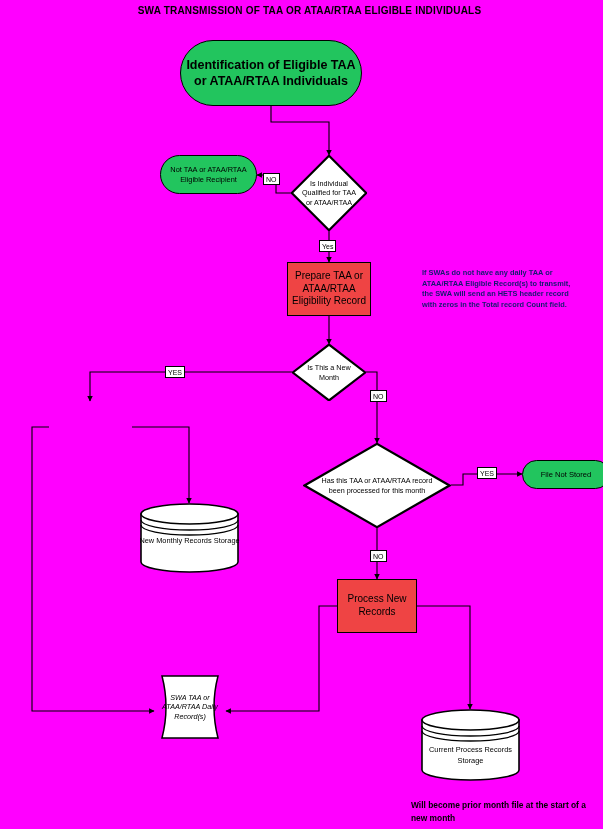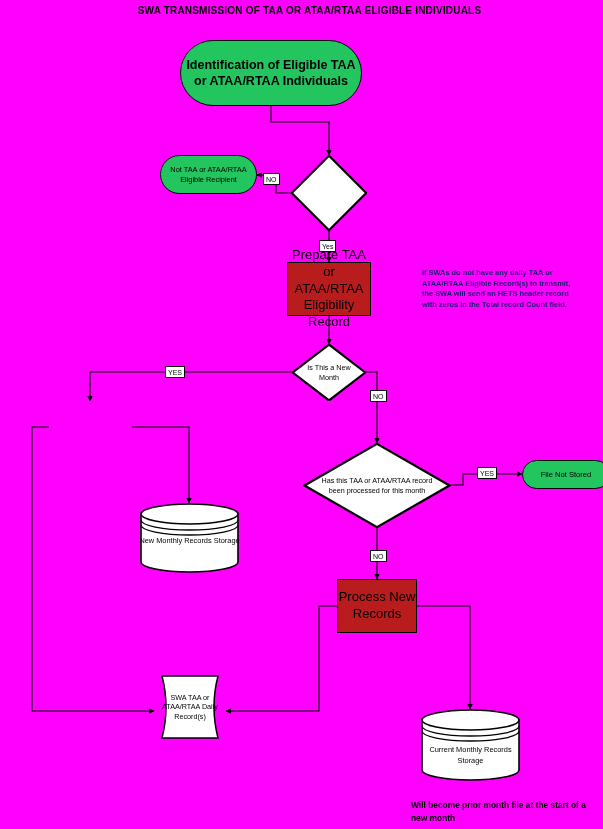--- a/index.html
+++ b/index.html
@@ -65,23 +65,23 @@
     font-size: 12.5px;
     font-weight: bold;
     border-width: 1.8px;
   }
   .terminator.small {
     font-size: 7.4px;
   }
 
   
   .process {
-    background: #b91c1c;
+    background: #ef4444;
     border: 1.5px solid #000000;
-    font-size: 13px;
+    font-size: 10px;
   }
 
   
   .decision {
     background: transparent;
     border: none;
   }
   .decision .dia-shape {
     position: absolute;
     left: 0; top: 0;
@@ -146,20 +146,21 @@
     width: 100%;
     height: 100%;
     display: flex;
     align-items: center;
     justify-content: center;
     text-align: center;
     font-size: 7.2px;
     color: #000000;
     line-height: 1.33;
     z-index: 2;
+    font-style: italic;
   }
 
   
   .note {
     position: absolute;
     font-size: 7.4px;
     line-height: 1.42;
     color: #141C6E;
     font-weight: bold;
   }
@@ -216,20 +217,21 @@
   </div>
 
   <div class="node terminator small" style="left:152px; top:155px; width:97px; height:39px;">
     <span>Not TAA or ATAA/RTAA Eligible Recipient</span>
   </div>
 
   <div class="node decision" style="left:283px; top:155px; width:76px; height:76px;">
     <svg class="dia-shape" viewBox="0 0 100 100" preserveAspectRatio="none">
       <polygon points="50,1 99,50 50,99 1,50" fill="#FFFFFF" stroke="#000000" stroke-width="2.2" vector-effect="non-scaling-stroke"></polygon>
     </svg>
+    <span class="dia-label">Is Individual Qualified for TAA or ATAA/RTAA</span>
   </div>
   <div class="edge-label" style="left:255px; top:173px;">NO</div>
   <div class="edge-label" style="left:311px; top:240px;">Yes</div>
 
   <div class="node process" style="left:279px; top:262px; width:84px; height:54px;">
     <span>Prepare TAA or ATAA/RTAA Eligibility Record</span>
   </div>
 
   <div class="note" style="left:414px; top:268px; width:155px;">If SWAs do not have any daily TAA or ATAA/RTAA Eligible Record(s) to transmit, the SWA will send an HETS header record with zeros in the Total record Count field.</div>
 
@@ -277,18 +279,18 @@
     <div class="tape-label">SWA TAA or ATAA/RTAA Daily Record(s)</div>
   </div>
 
   <div class="cylinder" style="left:412px; top:709px; width:101px; height:72px;">
     <svg viewBox="0 0 101 72" preserveAspectRatio="none">
       <path d="M 2 11 L 2 61 A 48.5 10 0 0 0 99 61 L 99 11 Z" fill="#FFFFFF" stroke="#000000" stroke-width="1.6"></path>
       <ellipse cx="50.5" cy="11" rx="48.5" ry="10" fill="#FFFFFF" stroke="#000000" stroke-width="1.6"></ellipse>
       <path d="M 2 17 A 48.5 10 0 0 0 99 17" fill="none" stroke="#000000" stroke-width="1.3"></path>
       <path d="M 2 22 A 48.5 10 0 0 0 99 22" fill="none" stroke="#000000" stroke-width="1.3"></path>
     </svg>
-    <div class="cyl-label" style="top:36px;">Current Monthly Records Storage</div>
+    <div class="cyl-label" style="top:36px;">Current Process Records Storage</div>
   </div>
 
   <div class="note footer" style="left:403px; top:799px; width:190px;">Will become prior month file at the start of a new month</div>
 
 </div>
 
 </body></html>

